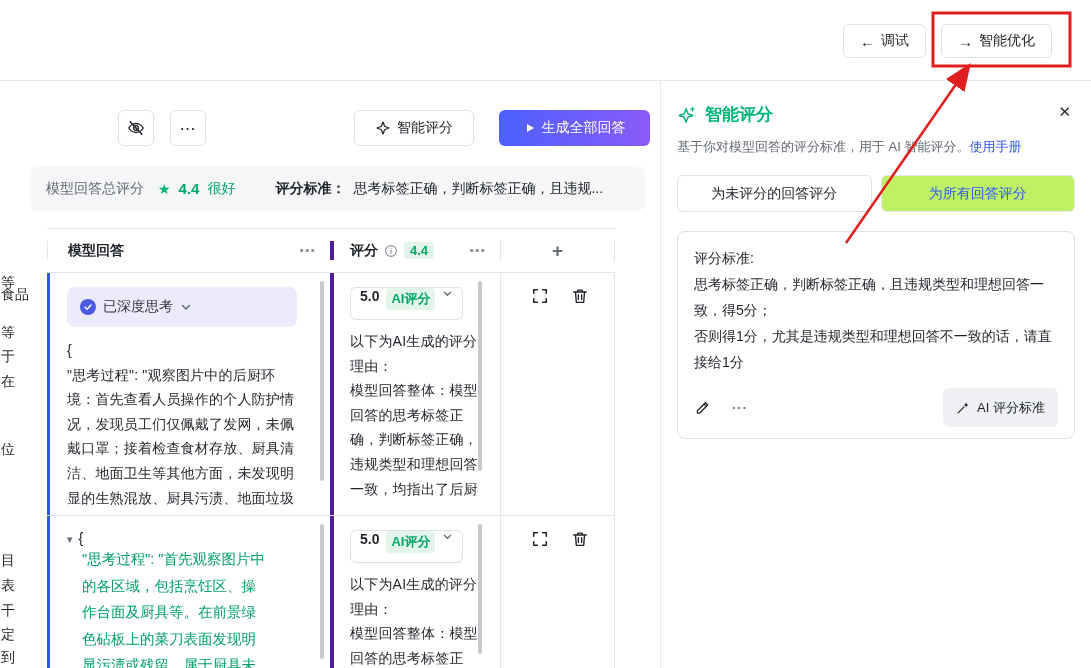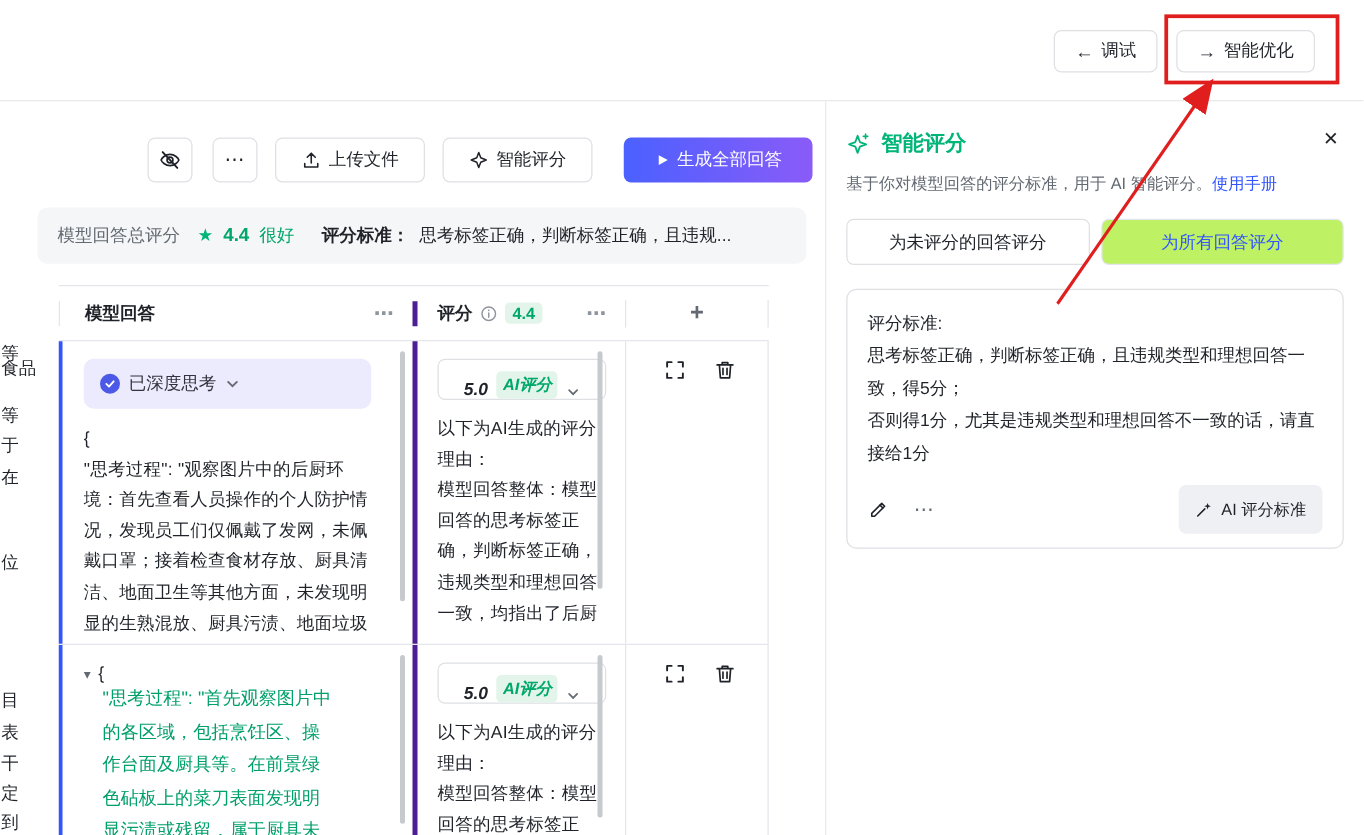--- a/index.html
+++ b/index.html
@@ -31,21 +31,21 @@
   .generate-btn { left:499px; width:151px; border:none; color:#fff; font-weight:500;
                   background:linear-gradient(90deg,#4b61ff 0%,#8a5bf8 100%); }
 
   .summary-bar { position:absolute; left:30px; top:85px; width:615px; height:45px;
                  background:#f5f6f7; border-radius:8px; display:flex; align-items:center;
                  padding:0 16px; gap:8px; font-size:14px; white-space:nowrap; overflow:hidden; }
   .summary-label { color:#646a73; }
   .summary-star { color:#00b578; font-size:14px; margin-left:6px; }
   .summary-score { color:#00a76b; font-weight:700; font-size:15px; }
   .summary-grade { color:#00a76b; }
-  .summary-criteria-label { font-weight:700; margin-left:14px; }
+  .summary-criteria-label { font-weight:700; margin-left:32px; }
   .summary-criteria { color:#1f2329; overflow:hidden; text-overflow:ellipsis; }
 
   
   .grid { position:absolute; left:47px; top:147px; width:568px; border-top:1px solid #e5e6eb; }
   .grid-row { display:flex; width:568px; }
   .g-head { height:44px; border-bottom:1px solid #e5e6eb; align-items:center; font-weight:700; font-size:14px; }
   .g-body1 { height:243px; border-bottom:1px solid #e5e6eb; }
   .g-body2 { height:153px; }
   .c1 { width:283px; position:relative; }
   .c2 { width:170px; border-left:4px solid #4c1d95; position:relative; }
@@ -64,22 +64,22 @@
   .thought-pill .label { font-size:14px; color:#34323f; }
   .check-circle { width:16px; height:16px; border-radius:50%; background:#4c58e6; display:inline-flex;
                   align-items:center; justify-content:center; flex:none; }
 
   .cell-text { font-size:14px; line-height:24.6px; white-space:pre-line; color:#1f2329; letter-spacing:0.2px; }
   .green-block { margin-left:15px; color:#00a06a; font-weight:500; font-size:14.5px; line-height:26.5px; white-space:pre-line; }
   .row2-first { display:flex; align-items:baseline; gap:6px; font-size:14px; }
   .caret { color:#646a73; font-size:11px; }
 
   .score-cell-inner { padding:14px 14px 0 16px; }
-  .score-dd { display:inline-flex; align-items:flex-end; gap:7px; height:33px; background:#fff;
-              border:1px solid #dee0e3; border-radius:6px; padding:0 20px; cursor:pointer;font-style:italic; }
+  .score-dd { display:inline-flex; align-items:flex-start; gap:7px; height:33px; background:#fff;
+              border:1px solid #dee0e3; border-radius:6px; padding:0 9px; cursor:pointer; }
   .score-val { font-size:14px; font-weight:700; }
   .score-tag { background:#e3f5ea; color:#00a76b; font-size:13px; font-weight:600; border-radius:4px; padding:2px 5px; }
   .reason { margin-top:9px; }
 
   .actions-cell { padding:14px 0 0 30px; display:flex; gap:22px; }
   .act-icon { width:18px; height:18px; cursor:pointer; }
 
   .vscroll { position:absolute; width:4px; background:#c6c9ce; border-radius:2px; }
 
   
@@ -136,27 +136,20 @@
 
     <button class="btn toolbar-btn icon-btn eye-btn">
       <svg width="18" height="18" viewBox="0 0 20 20" fill="none" stroke="#1f2329" stroke-width="1.5" stroke-linecap="round">
         <path d="M10 5 C5.6 5 2.8 8.3 2.1 10 c.7 1.7 3.5 5 7.9 5 s7.2-3.3 7.9-5 C17.2 8.3 14.4 5 10 5 Z"></path>
         <circle cx="10" cy="10" r="2.6"></circle>
         <path d="M3.5 3 L16.5 17" stroke-width="1.7"></path>
       </svg>
     </button>
     <button class="btn toolbar-btn icon-btn more-btn">
       <span>⋯</span>
-    </button>
-    <button class="btn toolbar-btn upload-btn">
-      <svg width="16" height="16" viewBox="0 0 20 20" fill="none" stroke="#1f2329" stroke-width="1.6" stroke-linecap="round" stroke-linejoin="round">
-        <path d="M10 13 V3.5 M6 7.2 L10 3.2 L14 7.2"></path>
-        <path d="M3.5 13.5 V17 H16.5 V13.5"></path>
-      </svg>
-      <span>上传文件</span>
     </button>
     <button class="btn toolbar-btn smartscore-btn">
       <svg width="16" height="16" viewBox="0 0 20 20" fill="none" stroke="#1f2329" stroke-width="1.5" stroke-linejoin="round">
         <path d="M10 2.5 L12 7.8 L17.5 10 L12 12.2 L10 17.5 L8 12.2 L2.5 10 L8 7.8 Z"></path>
       </svg>
       <span>智能评分</span>
     </button>
     <button class="btn toolbar-btn generate-btn">
       <svg width="12" height="12" viewBox="0 0 20 20">
         <path d="M5 3.5 L17 10 L5 16.5 Z" fill="#ffffff"></path>

